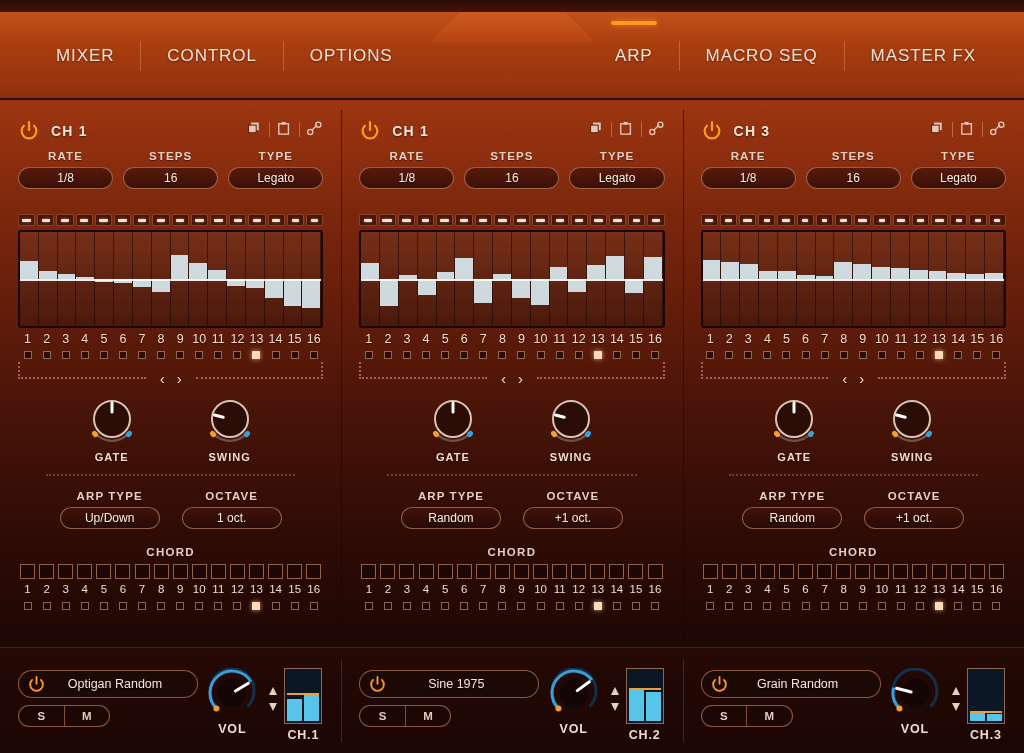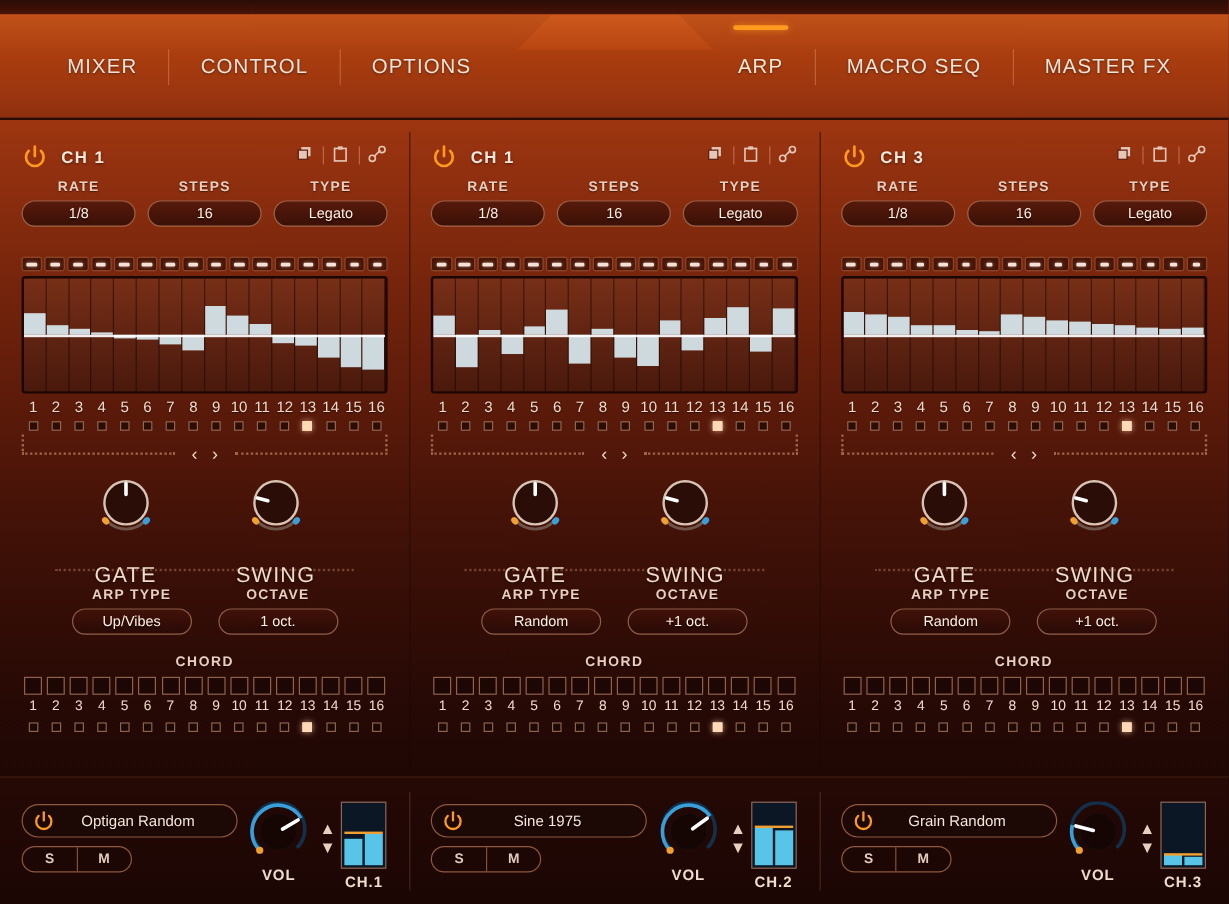--- a/index.html
+++ b/index.html
@@ -132,21 +132,21 @@
   .patnav { position:absolute; left:18px; top:265px; right:18px; height:22px; display:flex; align-items:center; }
   .dline { flex:1; height:1px; border-top:2px dotted rgba(255,190,150,.45); }
   .arrows { padding:0 14px; display:flex; gap:12px; }
   .arrow { color:#f0dccd; font-size:15px; cursor:pointer; line-height:1; }
   .dends { position:absolute; top:260px; height:14px; width:1px; border-left:2px dotted rgba(255,190,150,.45); }
   
   .knobs { position:absolute; left:0; top:292px; width:100%; display:flex; justify-content:center; gap:66px; }
   .knob-wrap { text-align:center; }
   .knob { position:relative; width:52px; height:52px; margin:0 auto; cursor:pointer; }
   .knob-label {
-    margin-top:23px; color:#f0dccd; font-size:18px; font-weight:normal; letter-spacing:1px;
+    margin-top:5px; color:#f0dccd; font-size:11px; font-weight:bold; letter-spacing:1px;
     text-shadow:0 1px 2px rgba(0,0,0,.55);
   }
   .knob-dash { position:absolute; left:46px; right:46px; top:372px; height:1px; border-top:2px dotted rgba(255,190,150,.28); }
   
   .arprow { position:absolute; left:0; top:388px; width:100%; display:flex; justify-content:center; gap:22px; }
   .arpcell { width:100px; text-align:center; }
   
   .chordlabel {
     position:absolute; left:0; top:444px; width:100%; text-align:center;
     color:#e9cfc0; font-size:11.5px; font-weight:bold; letter-spacing:1.3px;
@@ -488,21 +488,21 @@
                 <ellipse cx="9" cy="40" rx="2.6" ry="3.4" fill="#f0a030" transform="rotate(-40 9 40)"></ellipse>
                 <ellipse cx="43" cy="40" rx="2.6" ry="3.4" fill="#3a9fd8" transform="rotate(40 43 40)"></ellipse>
               </svg></div>
             <div class="knob-label">SWING</div>
           </div>
         </div>
         <div class="knob-dash"></div>
         <div class="arprow">
           <div class="arpcell">
             <div class="param-label">ARP TYPE</div>
-            <div class="param-value">Up/Vibes</div>
+            <div class="param-value">Up/Down</div>
           </div>
           <div class="arpcell">
             <div class="param-label">OCTAVE</div>
             <div class="param-value">1 oct.</div>
           </div>
         </div>
         <div class="chordlabel">CHORD</div>
         <div class="chordboxes">
           <div class="cb">
             <div class="chordbox"></div>

